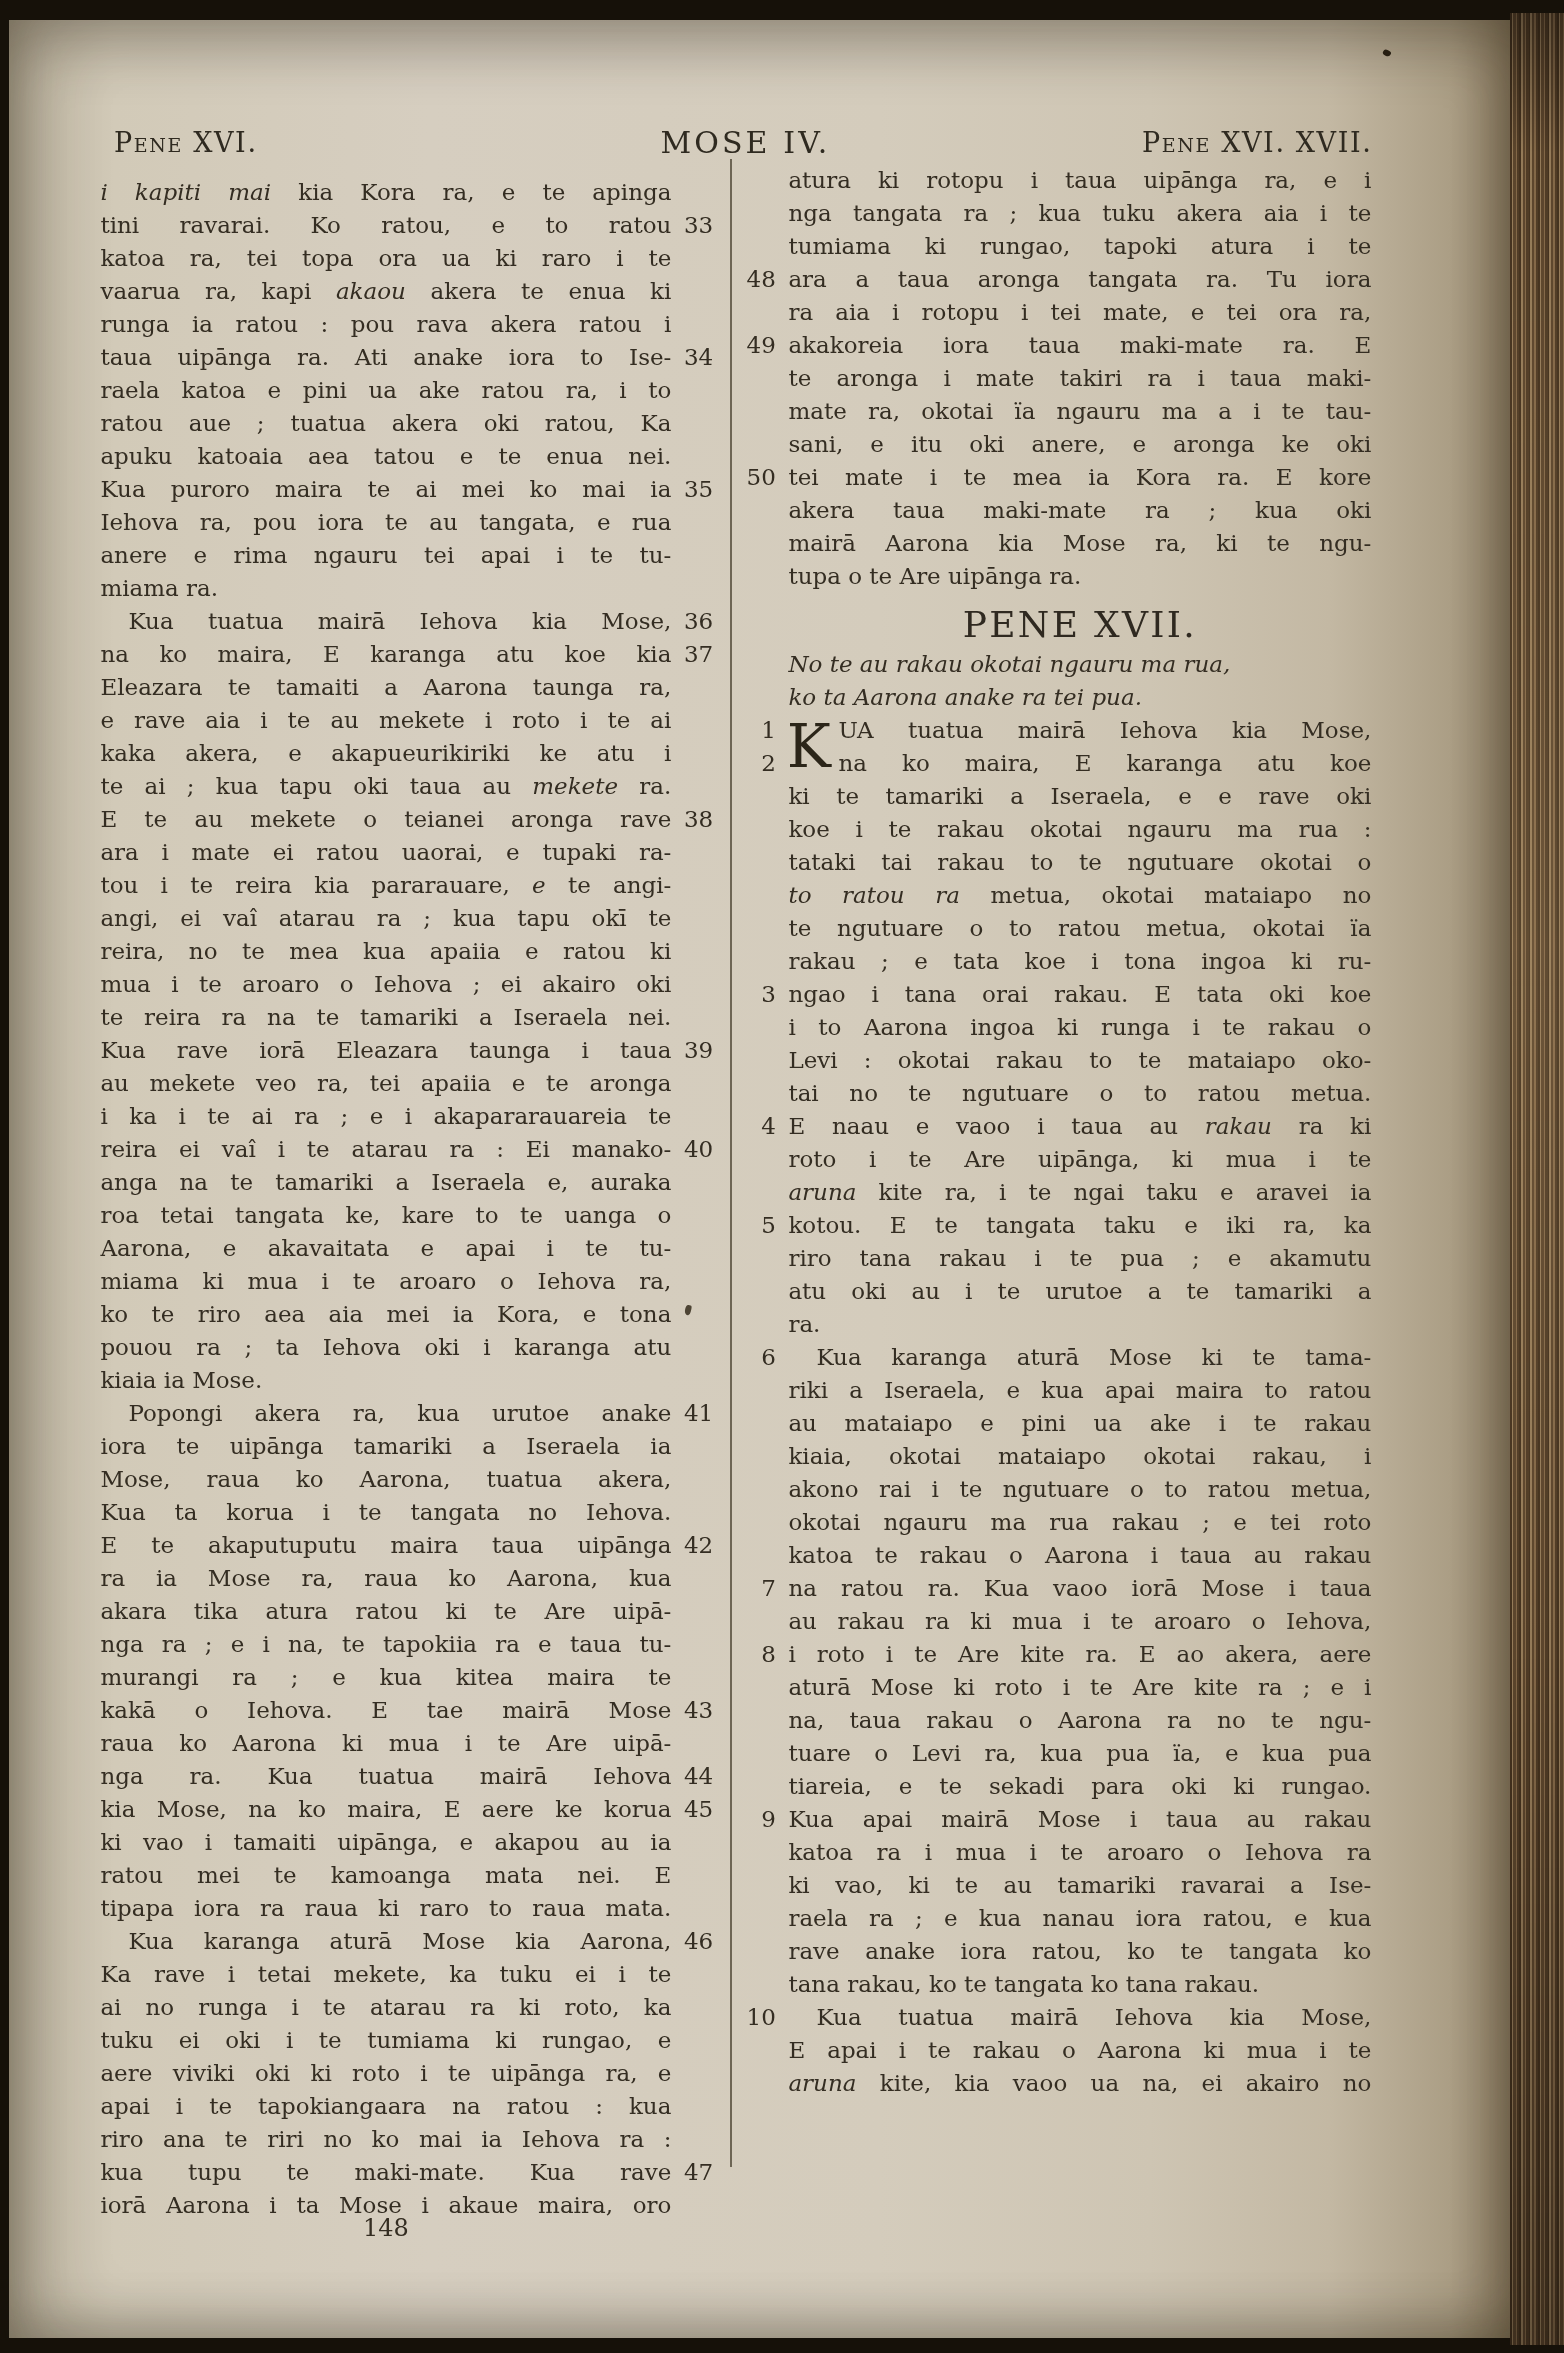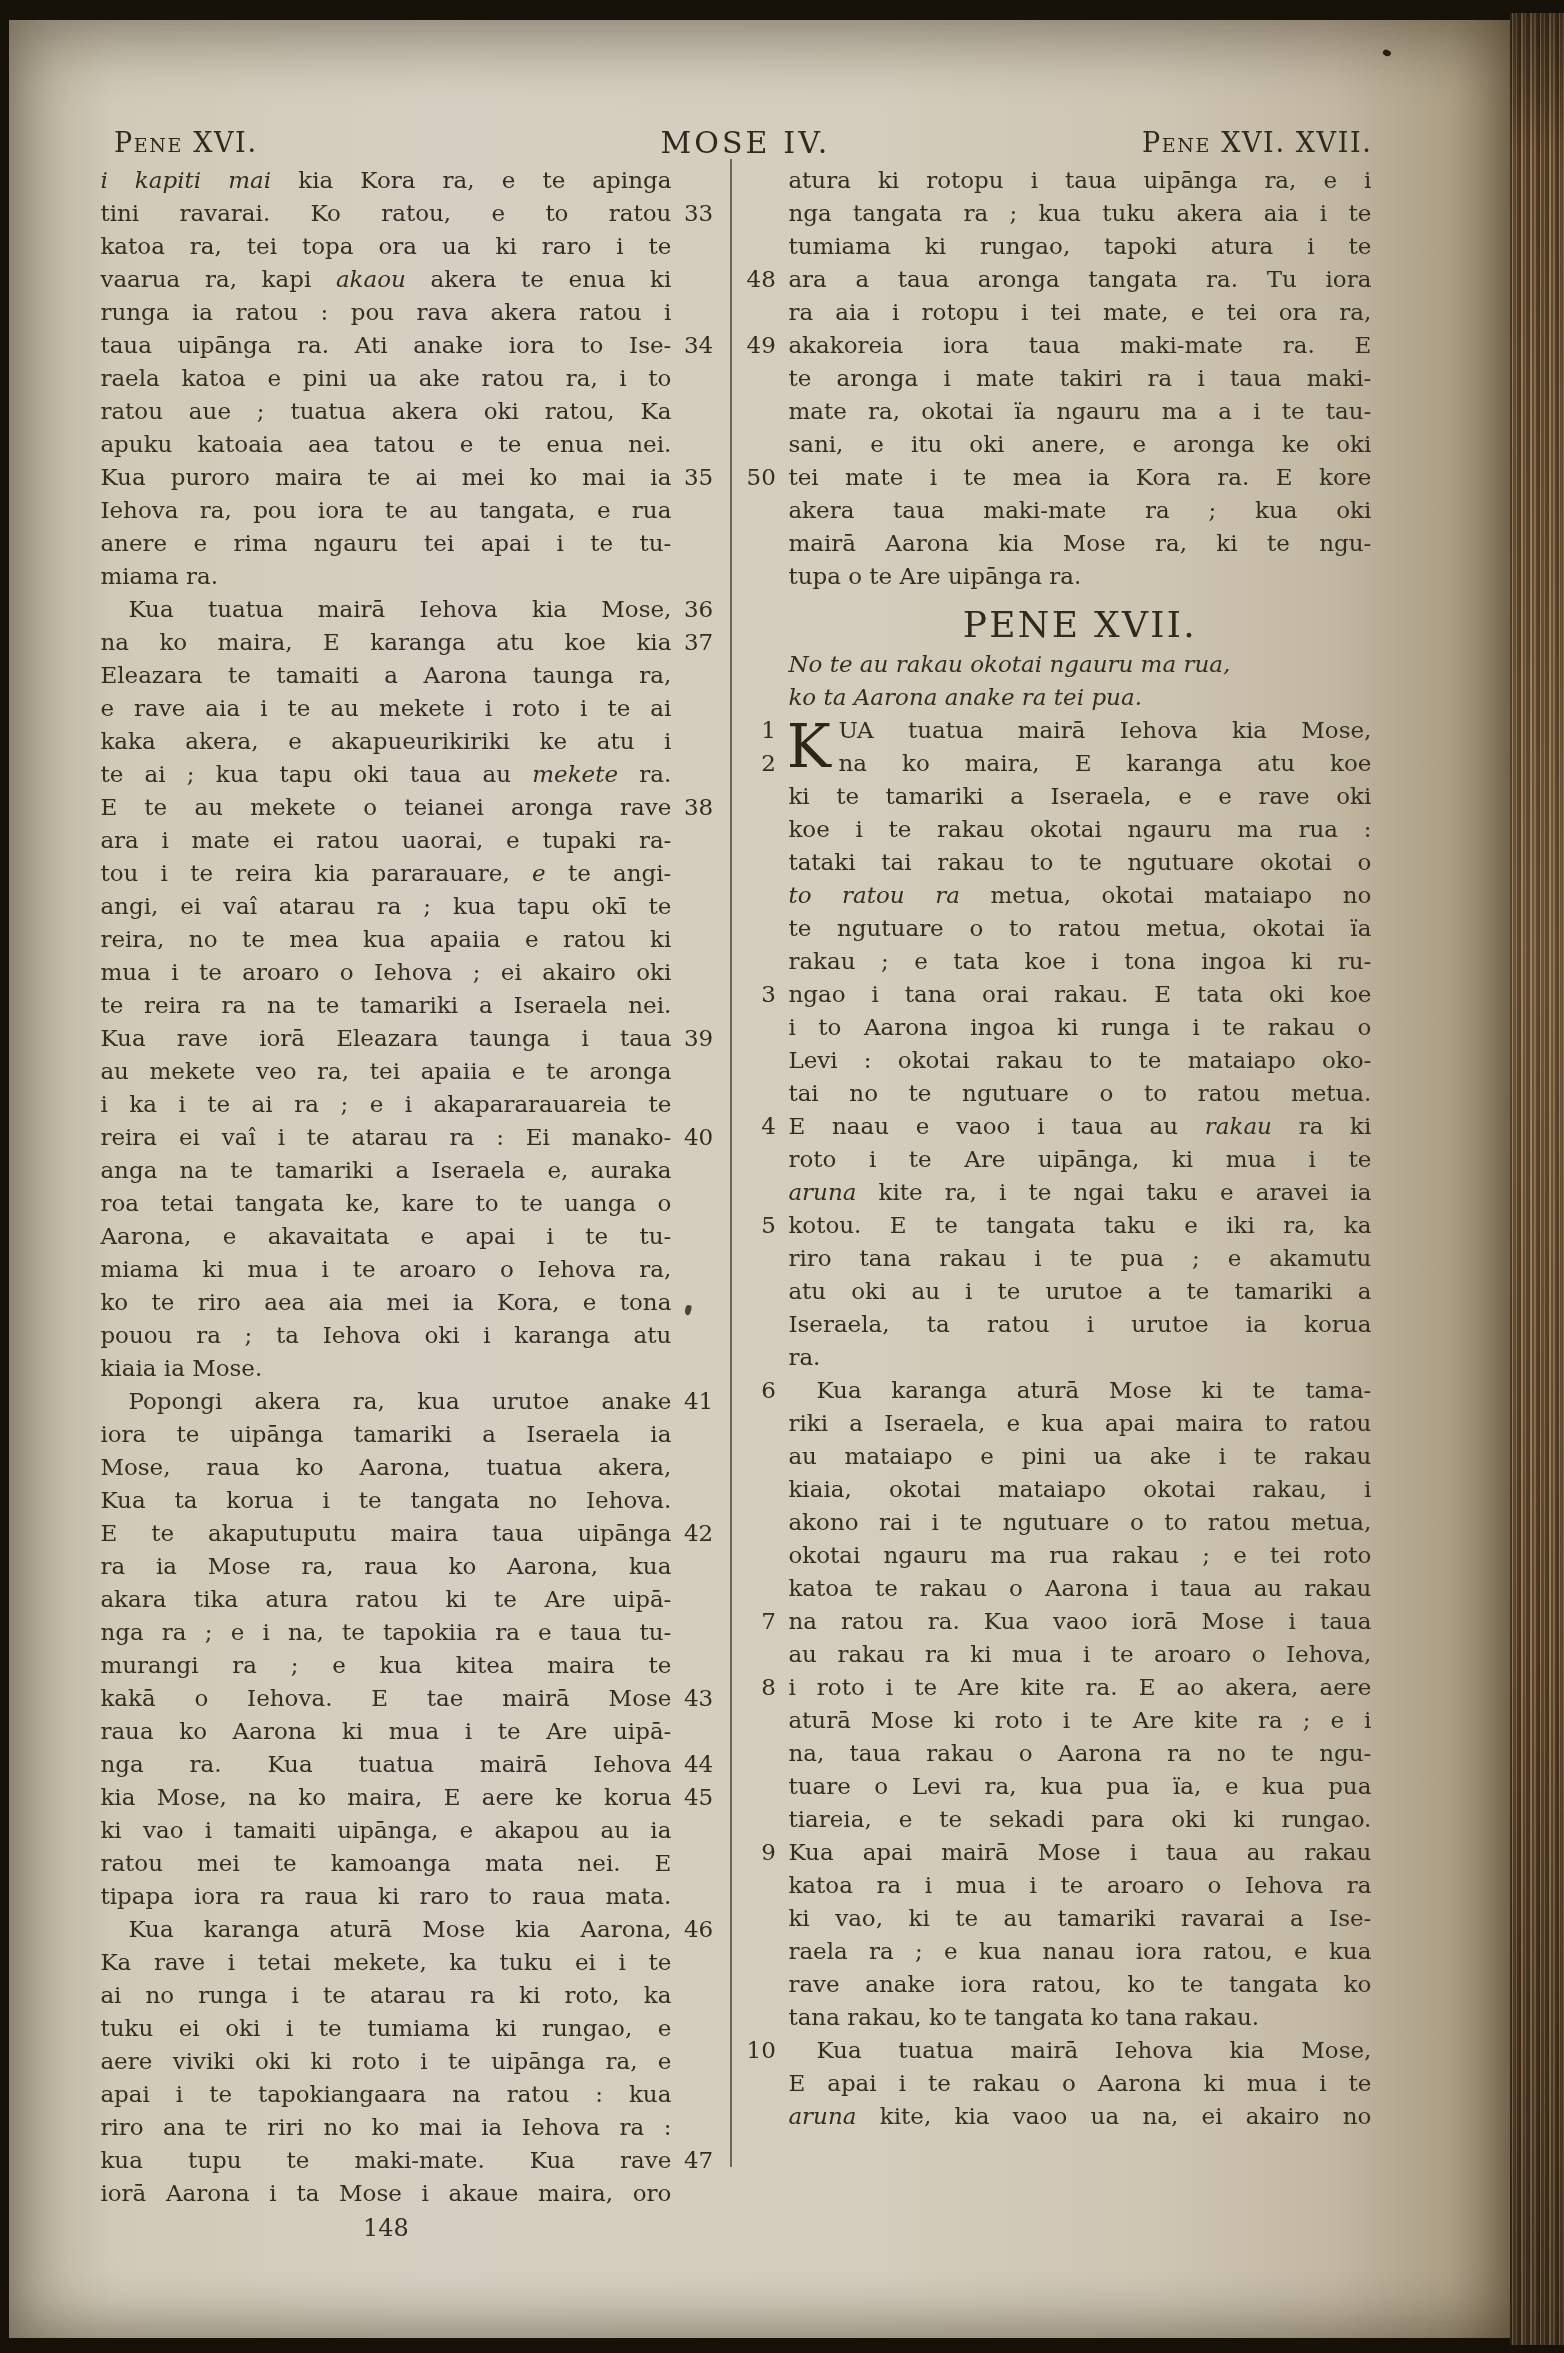--- a/index.html
+++ b/index.html
@@ -37,21 +37,21 @@
   .hdr-right { right:9px; }
   .hdr-center {
     position:absolute; left:50%; top:0; transform:translateX(-50%);
     font-size:30px; letter-spacing:3.1px;
   }
   .divider {
     position:absolute; left:730px; top:160px; width:1.6px; height:2008px;
     background:#5a5242; opacity:.85;
   }
   .col { position:absolute; top:164px; color:#342d22; font-size:23px; }
-  .col-left  { left:100px; width:571px; }
+  .col-left  { left:100px; width:571px;margin-top:12px; }
   .col-right { left:789px; width:583px; }
   .line { position:relative; height:33px; line-height:33px; }
   .line-text {
     display:block; text-align:justify; text-align-last:justify;
     overflow:hidden; white-space:nowrap;
   }
   .line.end .line-text { text-align-last:left; }
   .line.ind .line-text { text-indent:28px; }
   .line.dcpad .line-text { padding-left:50px; }
   .it { font-style:italic; }
@@ -395,23 +395,20 @@
       <div class="line">
         <span class="vn">5</span>
         <span class="line-text"><span>kotou. E te tangata taku e iki ra, ka</span></span>
       </div>
       <div class="line">
         <span class="line-text"><span>riro tana rakau i te pua ; e akamutu</span></span>
       </div>
       <div class="line">
         <span class="line-text"><span>atu oki au i te urutoe a te tamariki a</span></span>
       </div>
-      <div class="line">
-        <span class="line-text"><span>Iseraela, ta ratou i urutoe ia korua</span></span>
-      </div>
       <div class="line end">
         <span class="line-text"><span>ra.</span></span>
       </div>
       <div class="line ind">
         <span class="vn">6</span>
         <span class="line-text"><span>Kua karanga aturā Mose ki te tama-</span></span>
       </div>
       <div class="line">
         <span class="line-text"><span>riki a Iseraela, e kua apai maira to ratou</span></span>
       </div>

